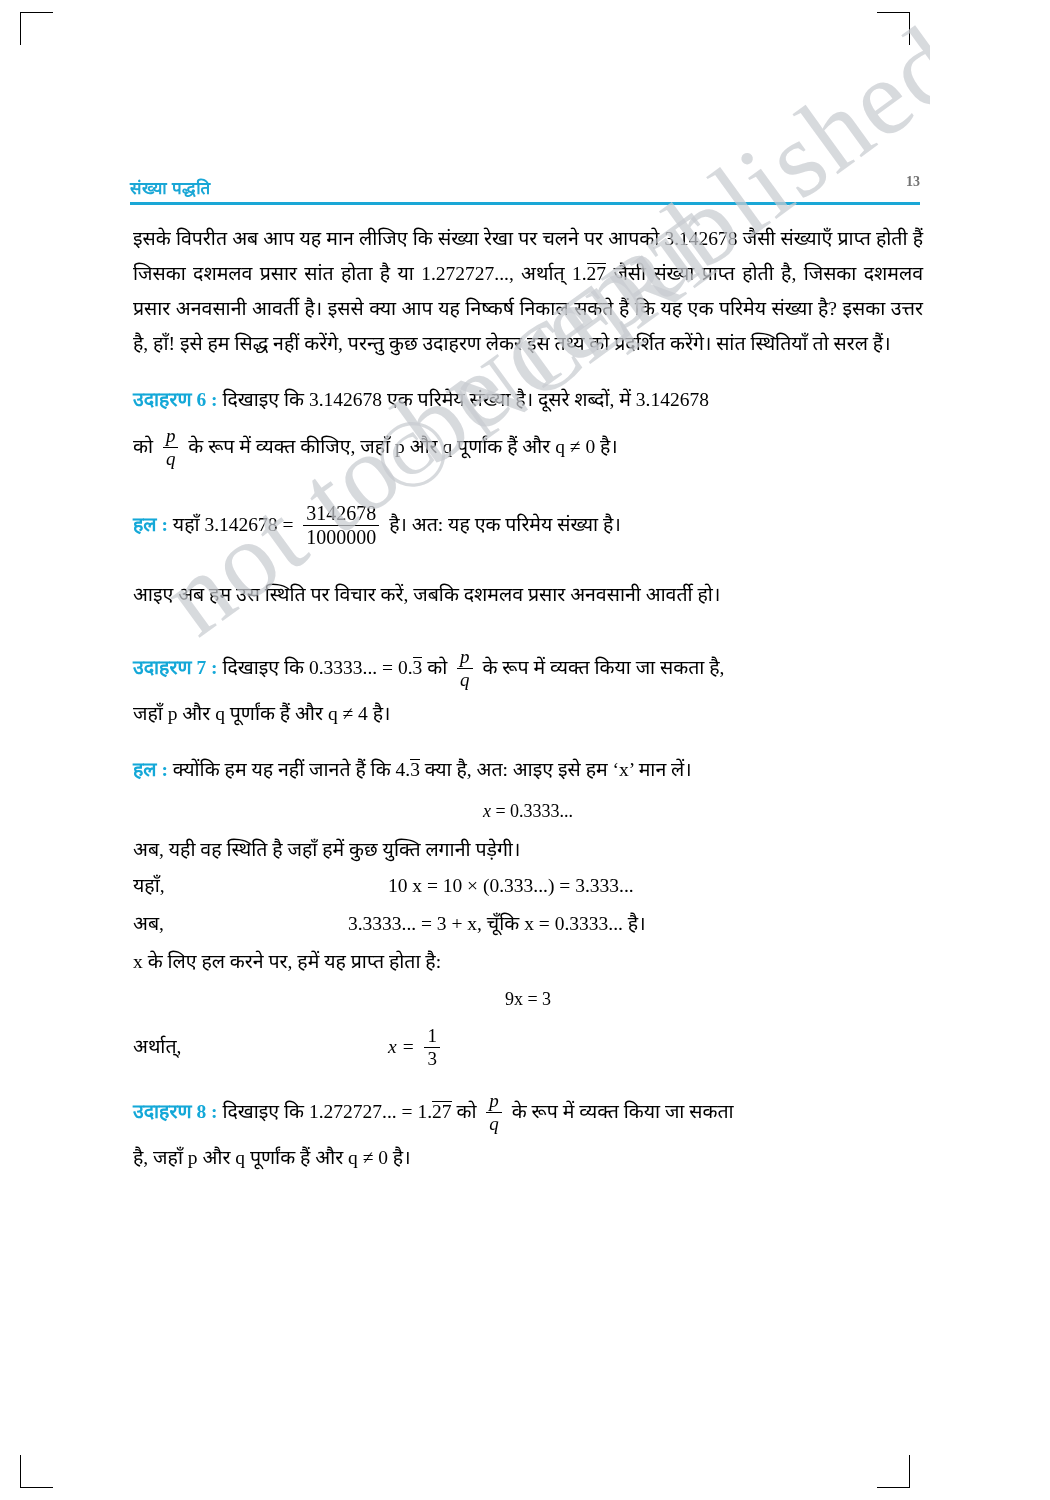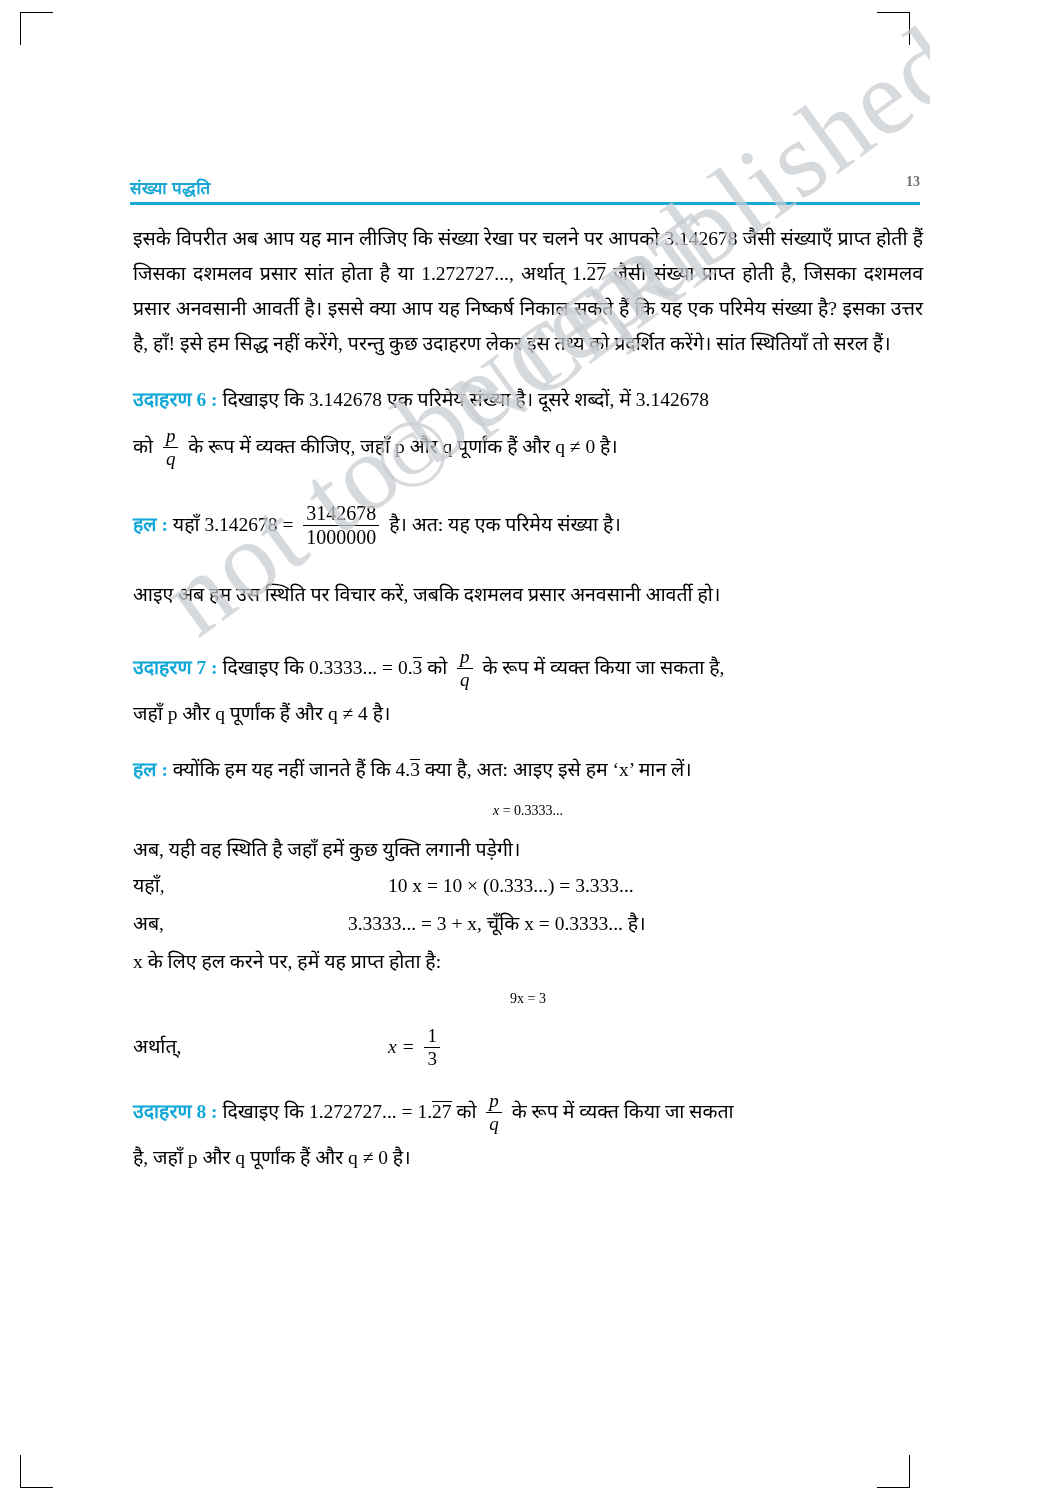--- a/index.html
+++ b/index.html
@@ -144,21 +144,21 @@
   .eq-label {
     display: inline-block;
     width: 250px;
   }
   .eq-center {
     display: inline-block;
   }
 
   .centered-eq {
     text-align: center;
-    font-size: 14px;
+    font-size: 18px;
     line-height: 36px;
   }
 
   
   .watermark {
     position: absolute;
     left: 0;
     top: 0;
     width: 1050px;
     height: 1500px;

